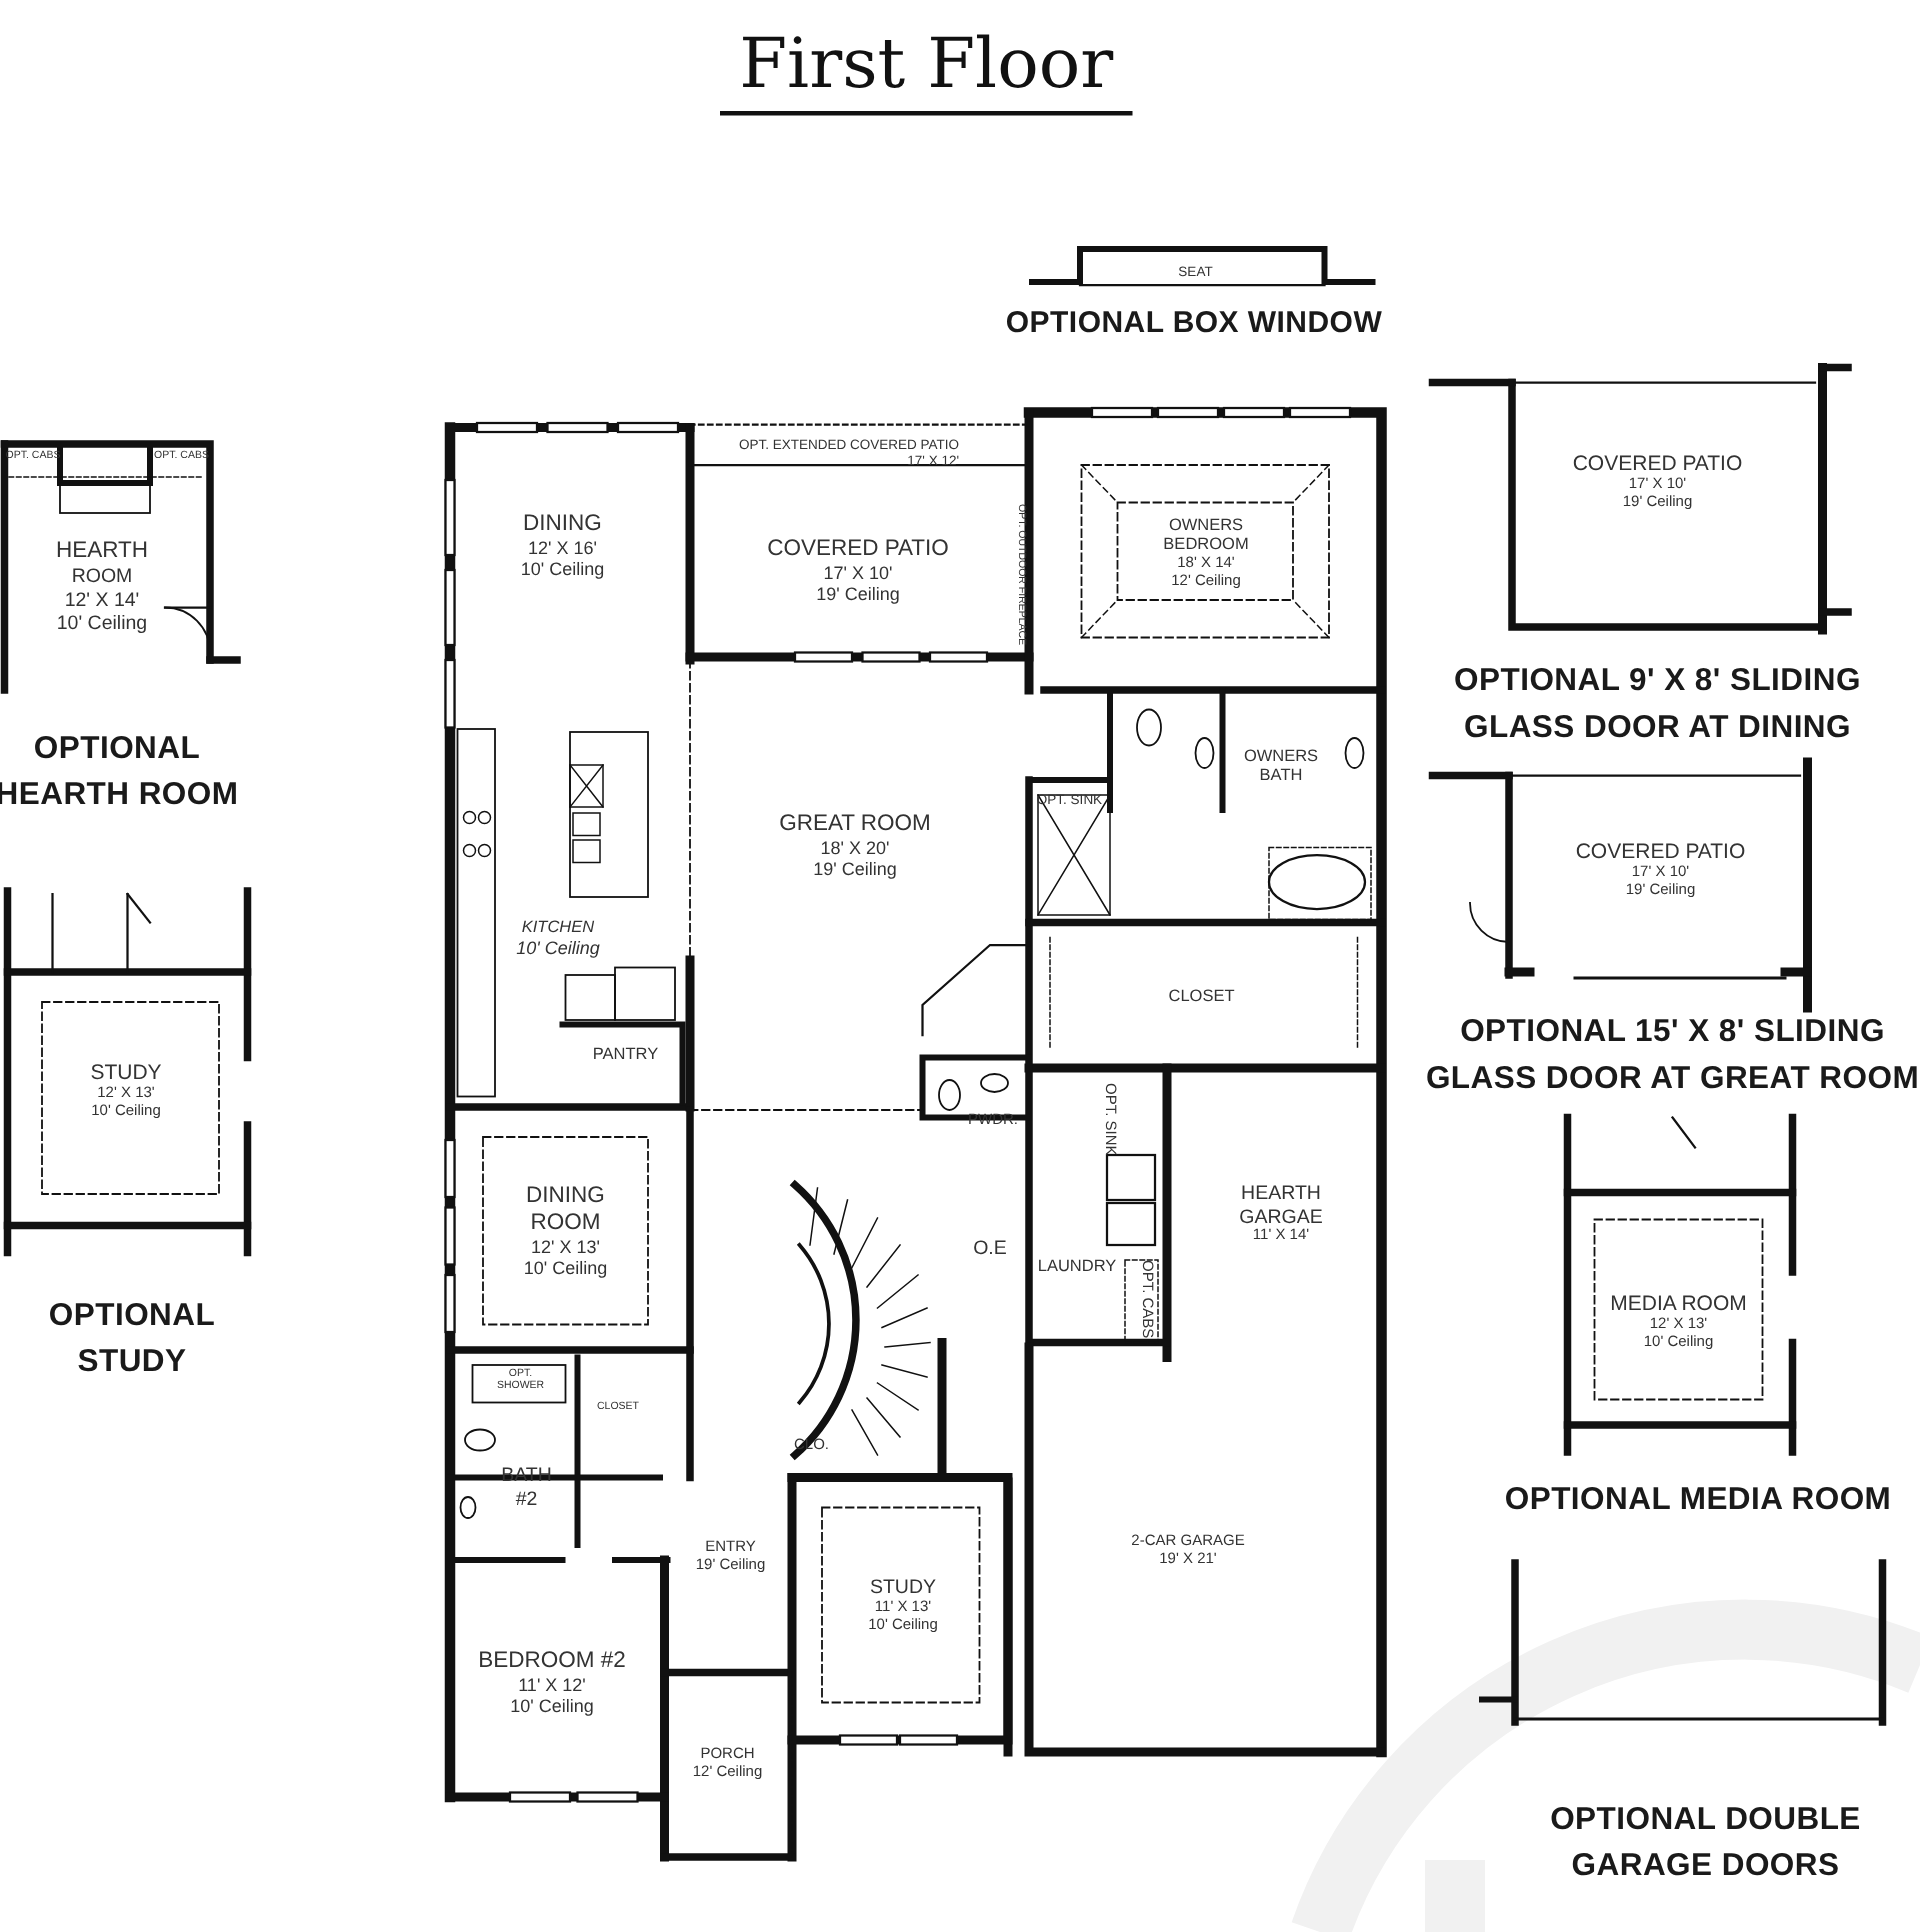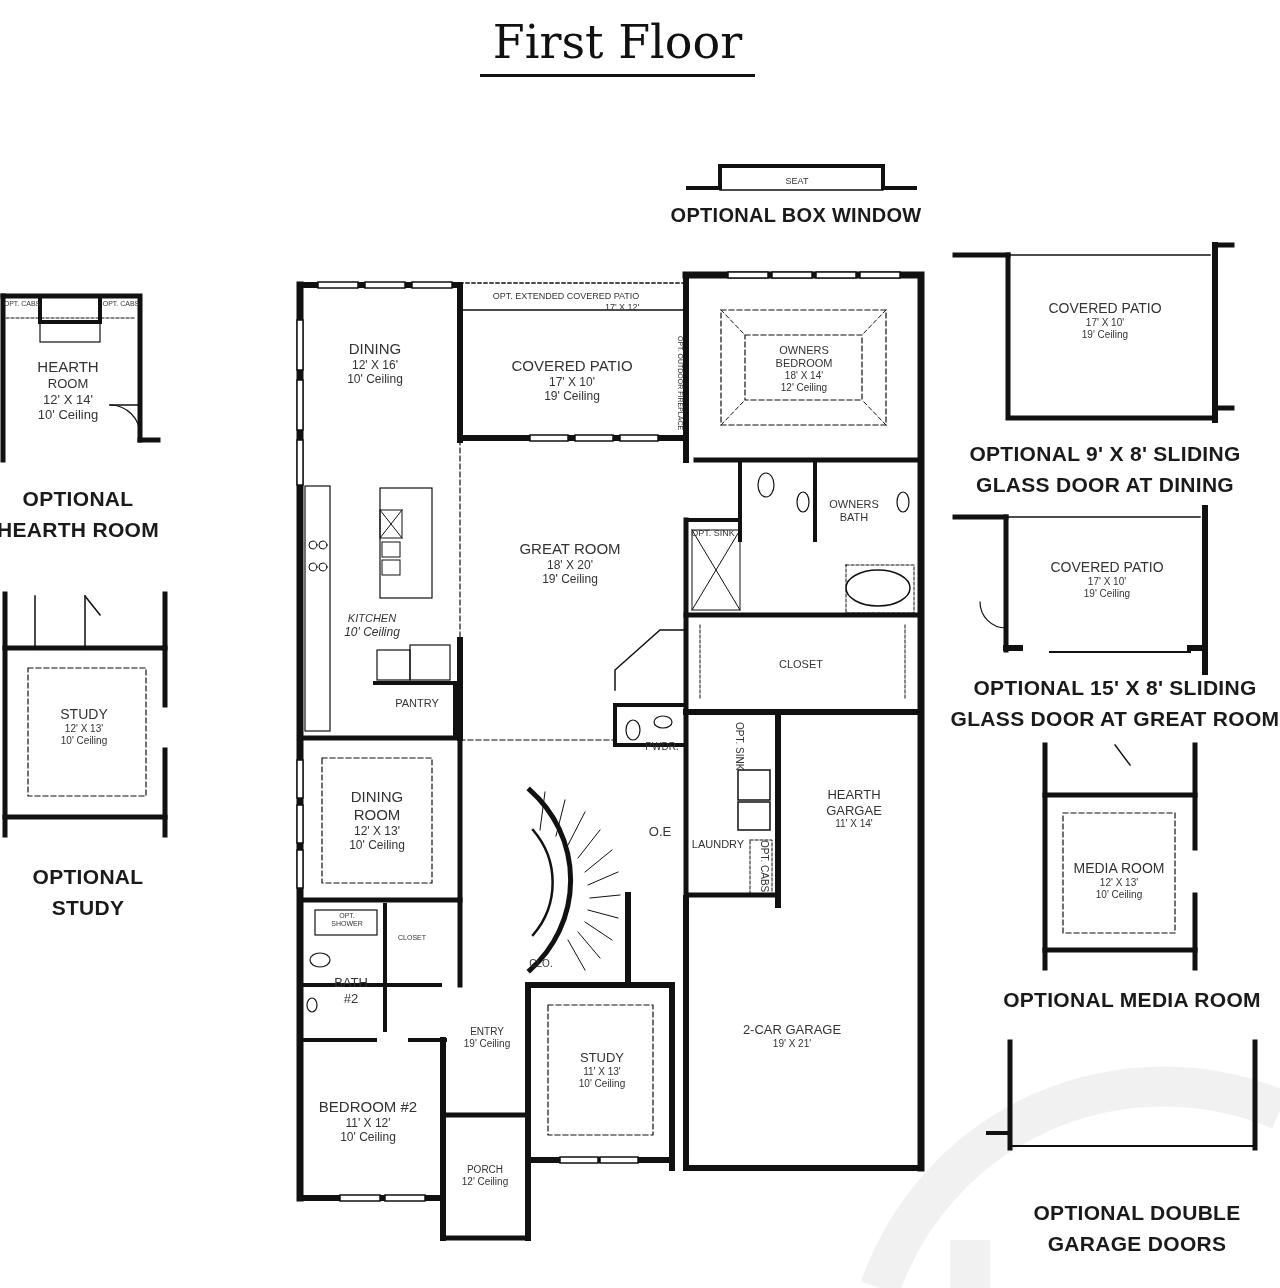--- a/index.html
+++ b/index.html
@@ -282,21 +282,21 @@
 <div class="lbl" style="left:368px;top:1098px;">
   <div class="n">BEDROOM #2</div>
   <div class="d">11' X 12'</div>
   <div class="d">10' Ceiling</div>
 </div>
 <div class="lbl sm" style="left:485px;top:1164px;">
   <div class="n" style="font-size:10px">PORCH</div>
   <div class="d">12' Ceiling</div>
 </div>
 <div class="lbl sm" style="left:792px;top:1022px;">
-  <div class="n" style="font-size:13px">2-CAR GARAGE</div>
+  <div class="n" style="font-size:10px">2-CAR GARAGE</div>
   <div class="d">19' X 21'</div>
 </div>
 <div class="vlbl" style="left:684px;top:336px;transform:rotate(90deg);font-size:7px;">OPT. OUTDOOR FIREPLACE</div>
 
 <div class="lbl xs" style="left:797px;top:176px;">
   <div class="n">SEAT</div>
 </div>
 <div class="cap" style="left:796px;top:200px;font-size:20px;">OPTIONAL BOX WINDOW</div>
 
 <div class="lbl xs" style="left:22px;top:300px;">

